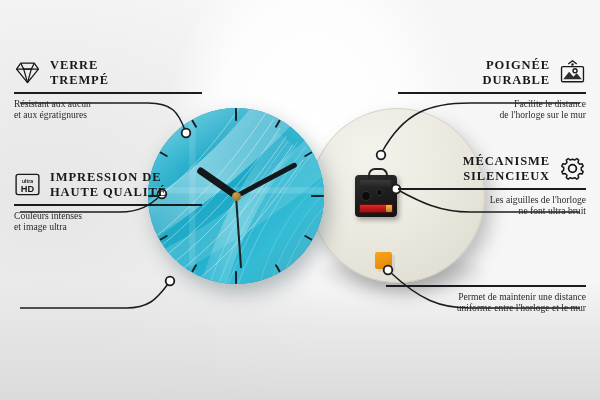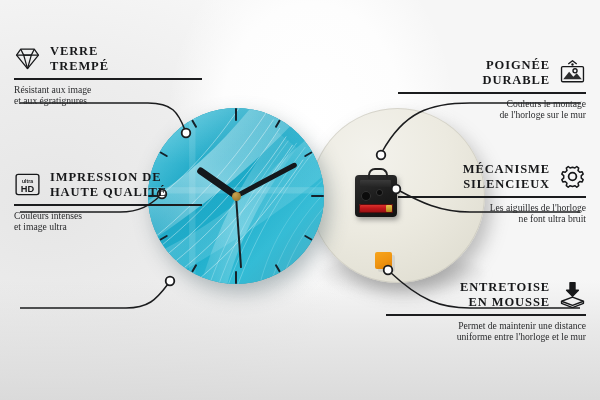--- a/index.html
+++ b/index.html
@@ -234,36 +234,36 @@
     <g fill="#ffffff" stroke="#1b1c1e" stroke-width="1.8">
       <circle cx="186" cy="133" r="4.3"></circle>
       <circle cx="162" cy="194" r="4.3"></circle>
       <circle cx="170" cy="281" r="4.3"></circle>
       <circle cx="381" cy="155" r="4.3"></circle>
       <circle cx="396" cy="189" r="4.3"></circle>
       <circle cx="388" cy="270" r="4.3"></circle>
     </g>
   </svg>
 
-  <div class="callout left" style="top:44px;">
+  <div class="callout left" style="top:58px;">
     <div class="co-head">
       <span class="ico">
         <svg viewBox="0 0 32 32" fill="none" stroke="#17181a" stroke-width="1.5" stroke-linejoin="round">
           <path d="M3 12 L8 5 H24 L29 12 L16 28 Z"></path>
           <path d="M3 12 H29"></path>
             <path d="M8 5 L11.5 12 L16 28"></path>
             <path d="M24 5 L20.5 12 L16 28"></path>
           <path d="M11.5 12 H20.5"></path>
         </svg>
       </span>
       <span class="co-title">VERRE
 TREMPÉ</span>
     </div>
     <div class="co-rule"></div>
-    <div class="co-sub">Résistant aux image
+    <div class="co-sub">Résistant aux aucun
 et aux égratignures</div>
   </div>
 
   <div class="callout left" style="top:170px;">
     <div class="co-head">
       <span class="ico">
         <svg viewBox="0 0 32 32">
           <rect x="2.5" y="4" width="27" height="24" rx="2.5" fill="none" stroke="#17181a" stroke-width="1.6"></rect>
           <text x="16" y="14" font-family="Liberation Sans, sans-serif" font-size="6" font-weight="bold" text-anchor="middle" fill="#17181a">ultra</text>
           <text x="16" y="25" font-family="Liberation Sans, sans-serif" font-size="11" font-weight="bold" text-anchor="middle" fill="#17181a">HD</text>
@@ -286,50 +286,39 @@
           <circle cx="16" cy="6.5" r="1.4" fill="#17181a" stroke="none"></circle>
           <rect x="3" y="9" width="26" height="18" rx="1.5"></rect>
           <path d="M5 24 L12 15 L17 21 L21 17 L27 24 Z" fill="#17181a" stroke="none" opacity=".9"></path>
           <circle cx="19" cy="14" r="2.4"></circle>
         </svg>
       </span>
       <span class="co-title">POIGNÉE
 DURABLE</span>
     </div>
     <div class="co-rule"></div>
-    <div class="co-sub">Couleurs le montage
+    <div class="co-sub">Facilite le distance
 de l'horloge sur le mur</div>
   </div>
 
-  <div class="callout right" style="top:162px;text-align:right;">
+  <div class="callout right" style="top:154px;text-align:right;">
     <div class="co-head">
       <span class="ico">
         <svg viewBox="0 0 32 32" fill="none" stroke="#17181a" stroke-width="2.1" stroke-linejoin="round">
           <path d="M16 3.2 l3.3 1.1 2.6-2.1 2.6 2.3 -0.9 3.3 2.4 2.4 3.3-0.8 1.4 3.3 -2.6 2.1 0 3.4 2.6 2.1 -1.4 3.3 -3.3-0.8 -2.4 2.4 0.9 3.3 -2.6 2.3 -2.6-2.1 -3.3 1.1 -3.3-1.1 -2.6 2.1 -2.6-2.3 0.9-3.3 -2.4-2.4 -3.3 0.8 -1.4-3.3 2.6-2.1 0-3.4 -2.6-2.1 1.4-3.3 3.3 0.8 2.4-2.4 -0.9-3.3 2.6-2.3 2.6 2.1 Z" transform="scale(0.86) translate(2.6,2.6)"></path>
           <circle cx="16" cy="16" r="4.6"></circle>
         </svg>
       </span>
       <span class="co-title">MÉCANISME
 SILENCIEUX</span>
     </div>
     <div class="co-rule"></div>
     <div class="co-sub">Les aiguilles de l'horloge
 ne font ultra bruit</div>
   </div>
 
   <div class="callout right" style="top:280px;width:200px;">
-    <div class="co-head">
-      <span class="ico">
-        <svg viewBox="0 0 32 32" fill="none" stroke="#17181a" stroke-width="1.6" stroke-linejoin="round">
-          <path d="M13 2 h6 v9 h4 l-7 7 -7-7 h4 Z" fill="#17181a"></path>
-          <path d="M16 19 L29 24 L16 29 L3 24 Z"></path>
-          <path d="M3 24 v2.5 L16 31.5 L29 26.5 V24"></path>
-        </svg>
-      </span>
-      <span class="co-title">ENTRETOISE
-EN MOUSSE</span>
-    </div>
     <div class="co-rule"></div>
     <div class="co-sub">Permet de maintenir une distance
 uniforme entre l'horloge et le mur</div>
   </div>
 
 </div>
 
 </body></html>

